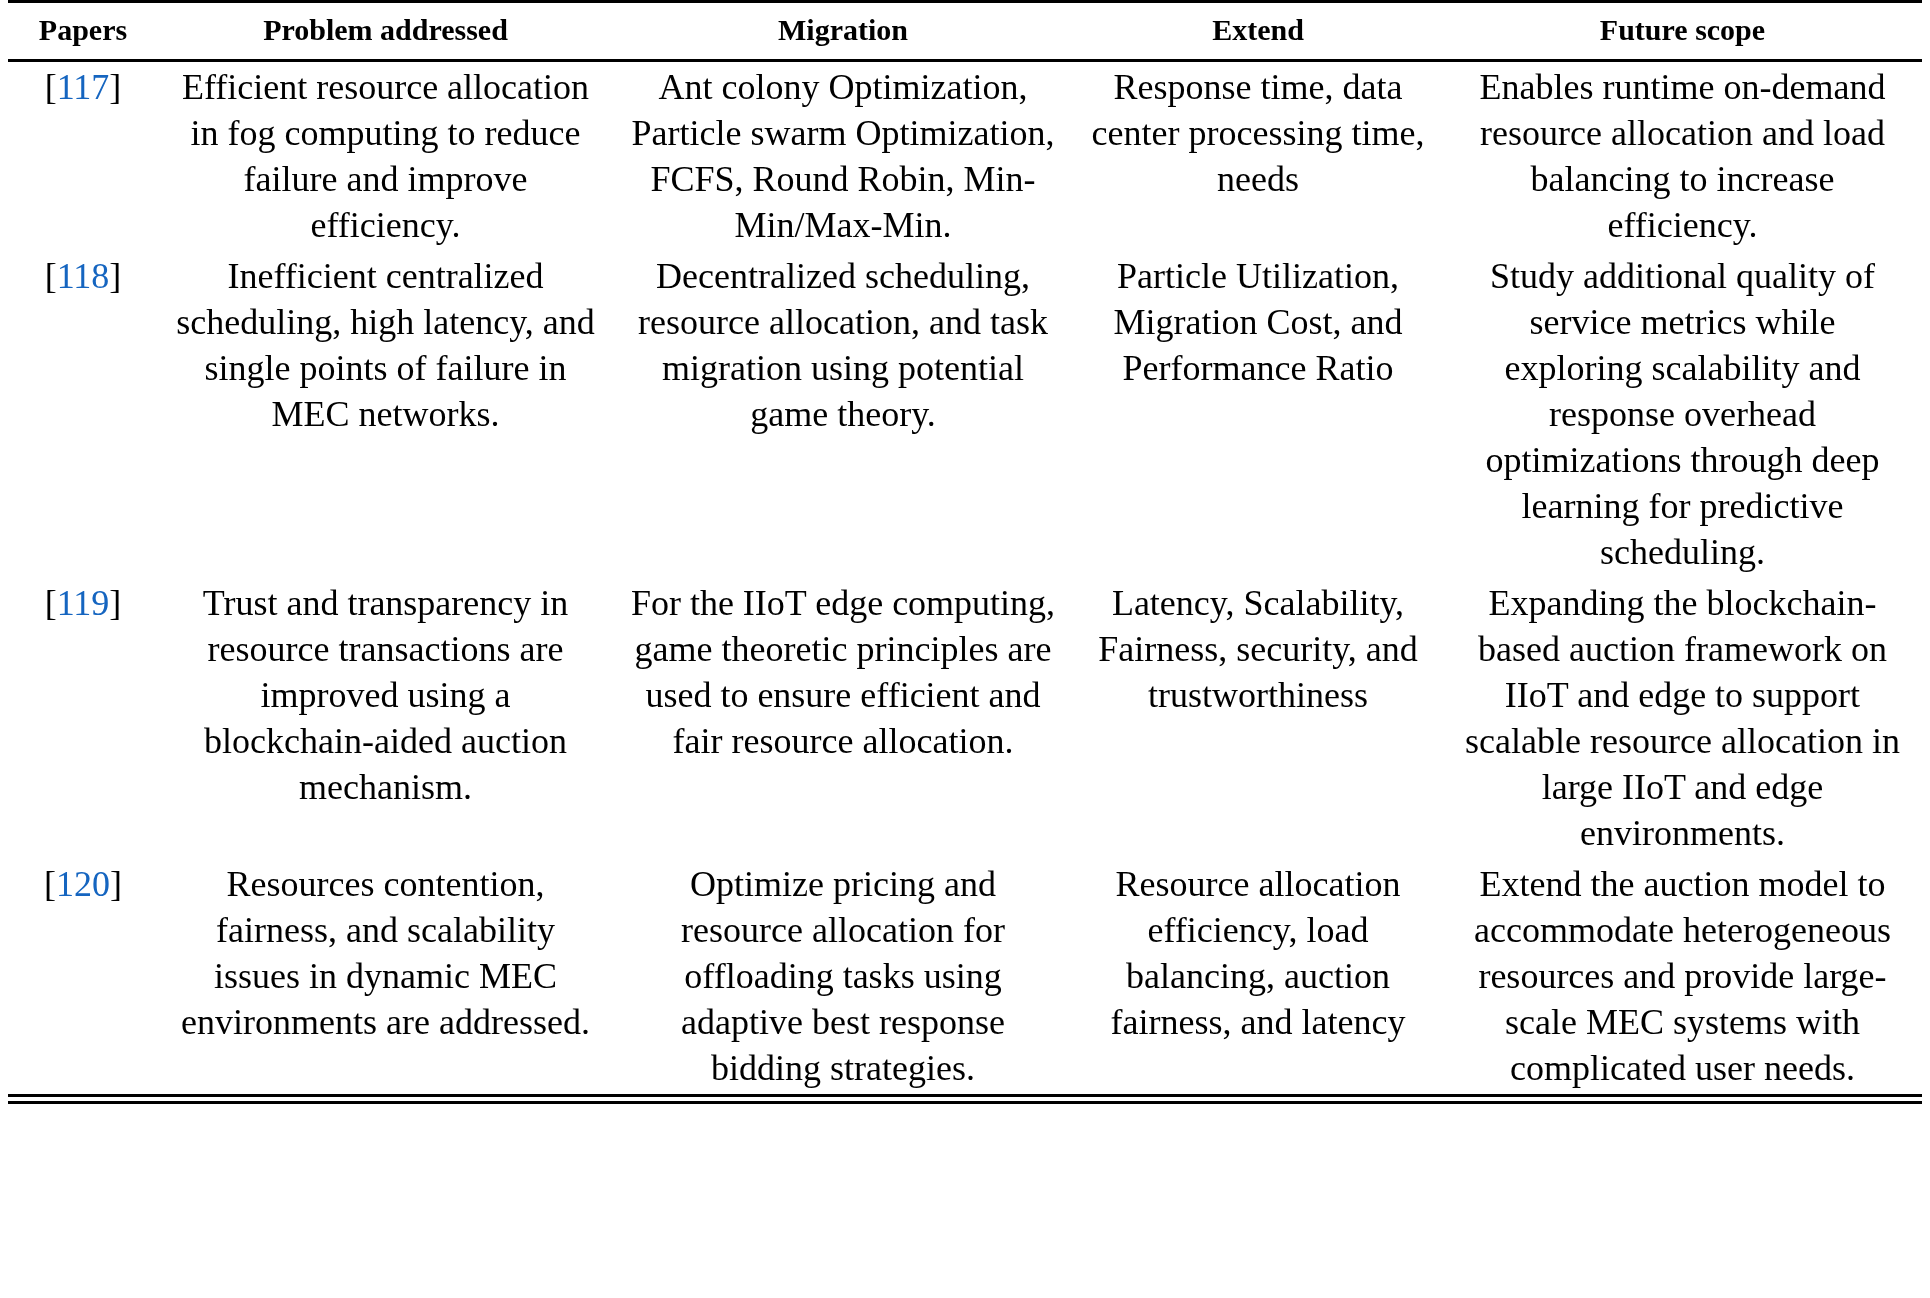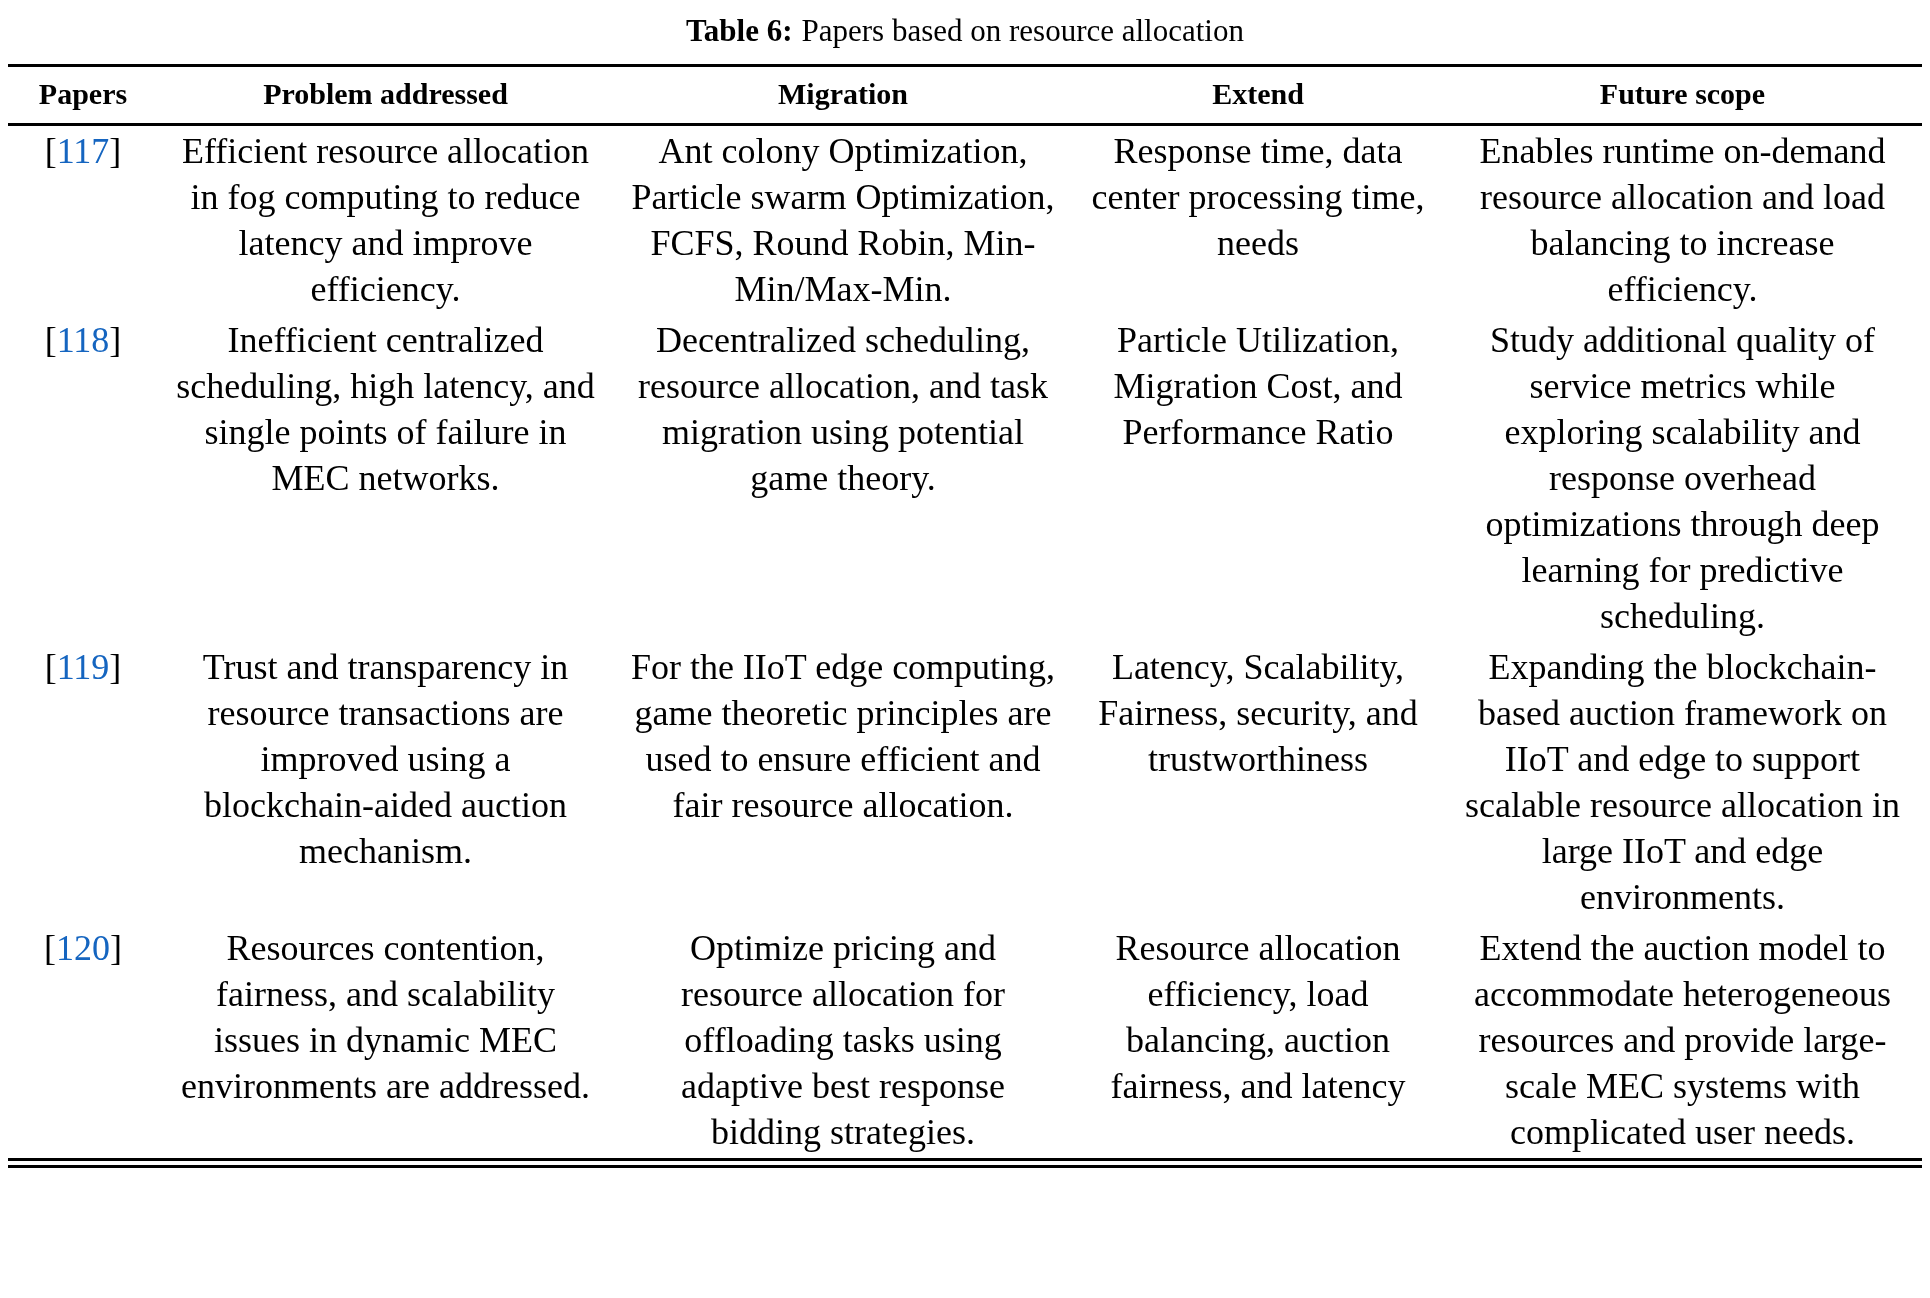--- a/index.html
+++ b/index.html
@@ -59,23 +59,20 @@
     height: 3px;
     background: var(--color-rule, #000000);
     margin-top: 4px;
   }
 </style>
 </head>
 <body>
 
 <div class="page">
 
-  <div class="caption">
-    <span class="caption-label">Table 6:</span><span class="caption-text">Papers based on resource allocation</span>
-  </div>
 
   <table class="paper-table">
     <colgroup>
       <col style="width:150px">
       <col style="width:455px">
       <col style="width:460px">
       <col style="width:370px">
       <col style="width:479px">
     </colgroup>
     <thead>
@@ -83,21 +80,21 @@
         <th>Papers</th>
         <th>Problem addressed</th>
         <th>Migration</th>
         <th>Extend</th>
         <th>Future scope</th>
       </tr>
     </thead>
     <tbody>
       <tr>
         <td><span>[</span><a class="cite">117</a><span>]</span></td>
-        <td>Efficient resource allocation in fog computing to reduce latency and improve efficiency.</td>
+        <td>Efficient resource allocation in fog computing to reduce failure and improve efficiency.</td>
         <td>Ant colony Optimization, Particle swarm Optimization, FCFS, Round Robin, Min-Min/Max-Min.</td>
         <td>Response time, data center processing time, needs</td>
         <td>Enables runtime on-demand resource allocation and load balancing to increase efficiency.</td>
       </tr>
       <tr>
         <td><span>[</span><a class="cite">118</a><span>]</span></td>
         <td>Inefficient centralized scheduling, high latency, and single points of failure in MEC networks.</td>
         <td>Decentralized scheduling, resource allocation, and task migration using potential game theory.</td>
         <td>Particle Utilization, Migration Cost, and Performance Ratio</td>
         <td>Study additional quality of service metrics while exploring scalability and response overhead optimizations through deep learning for predictive scheduling.</td>

